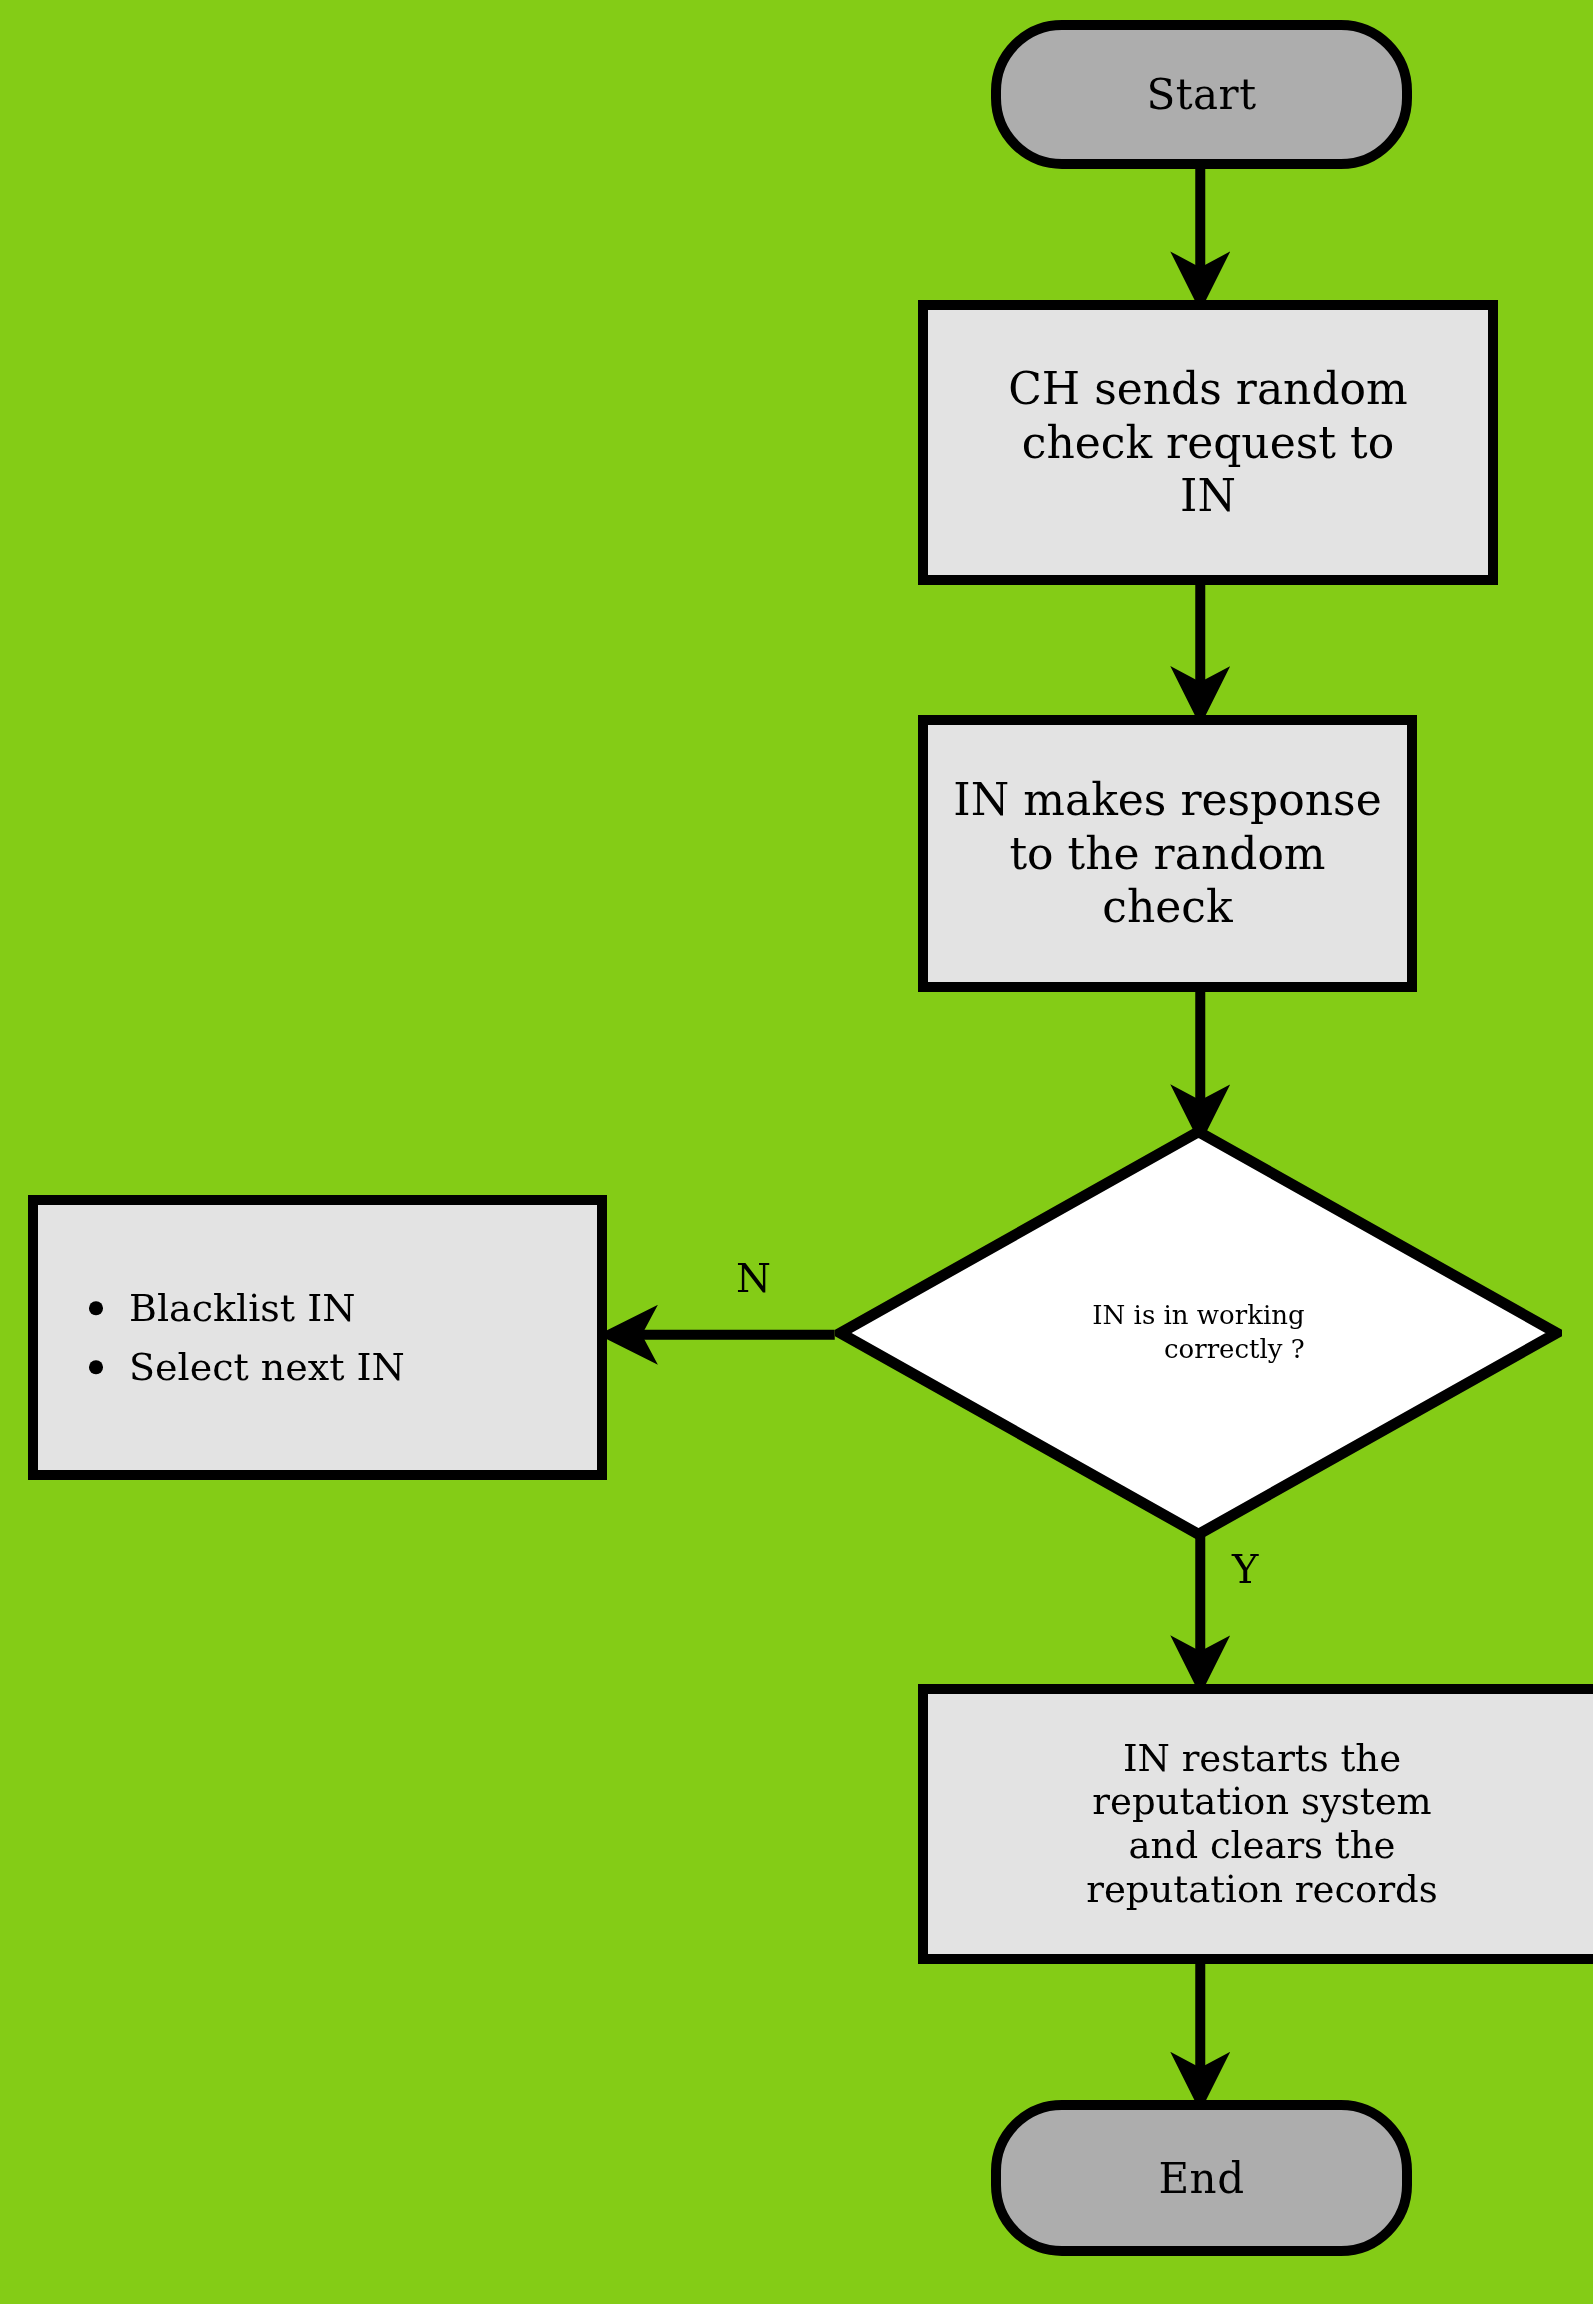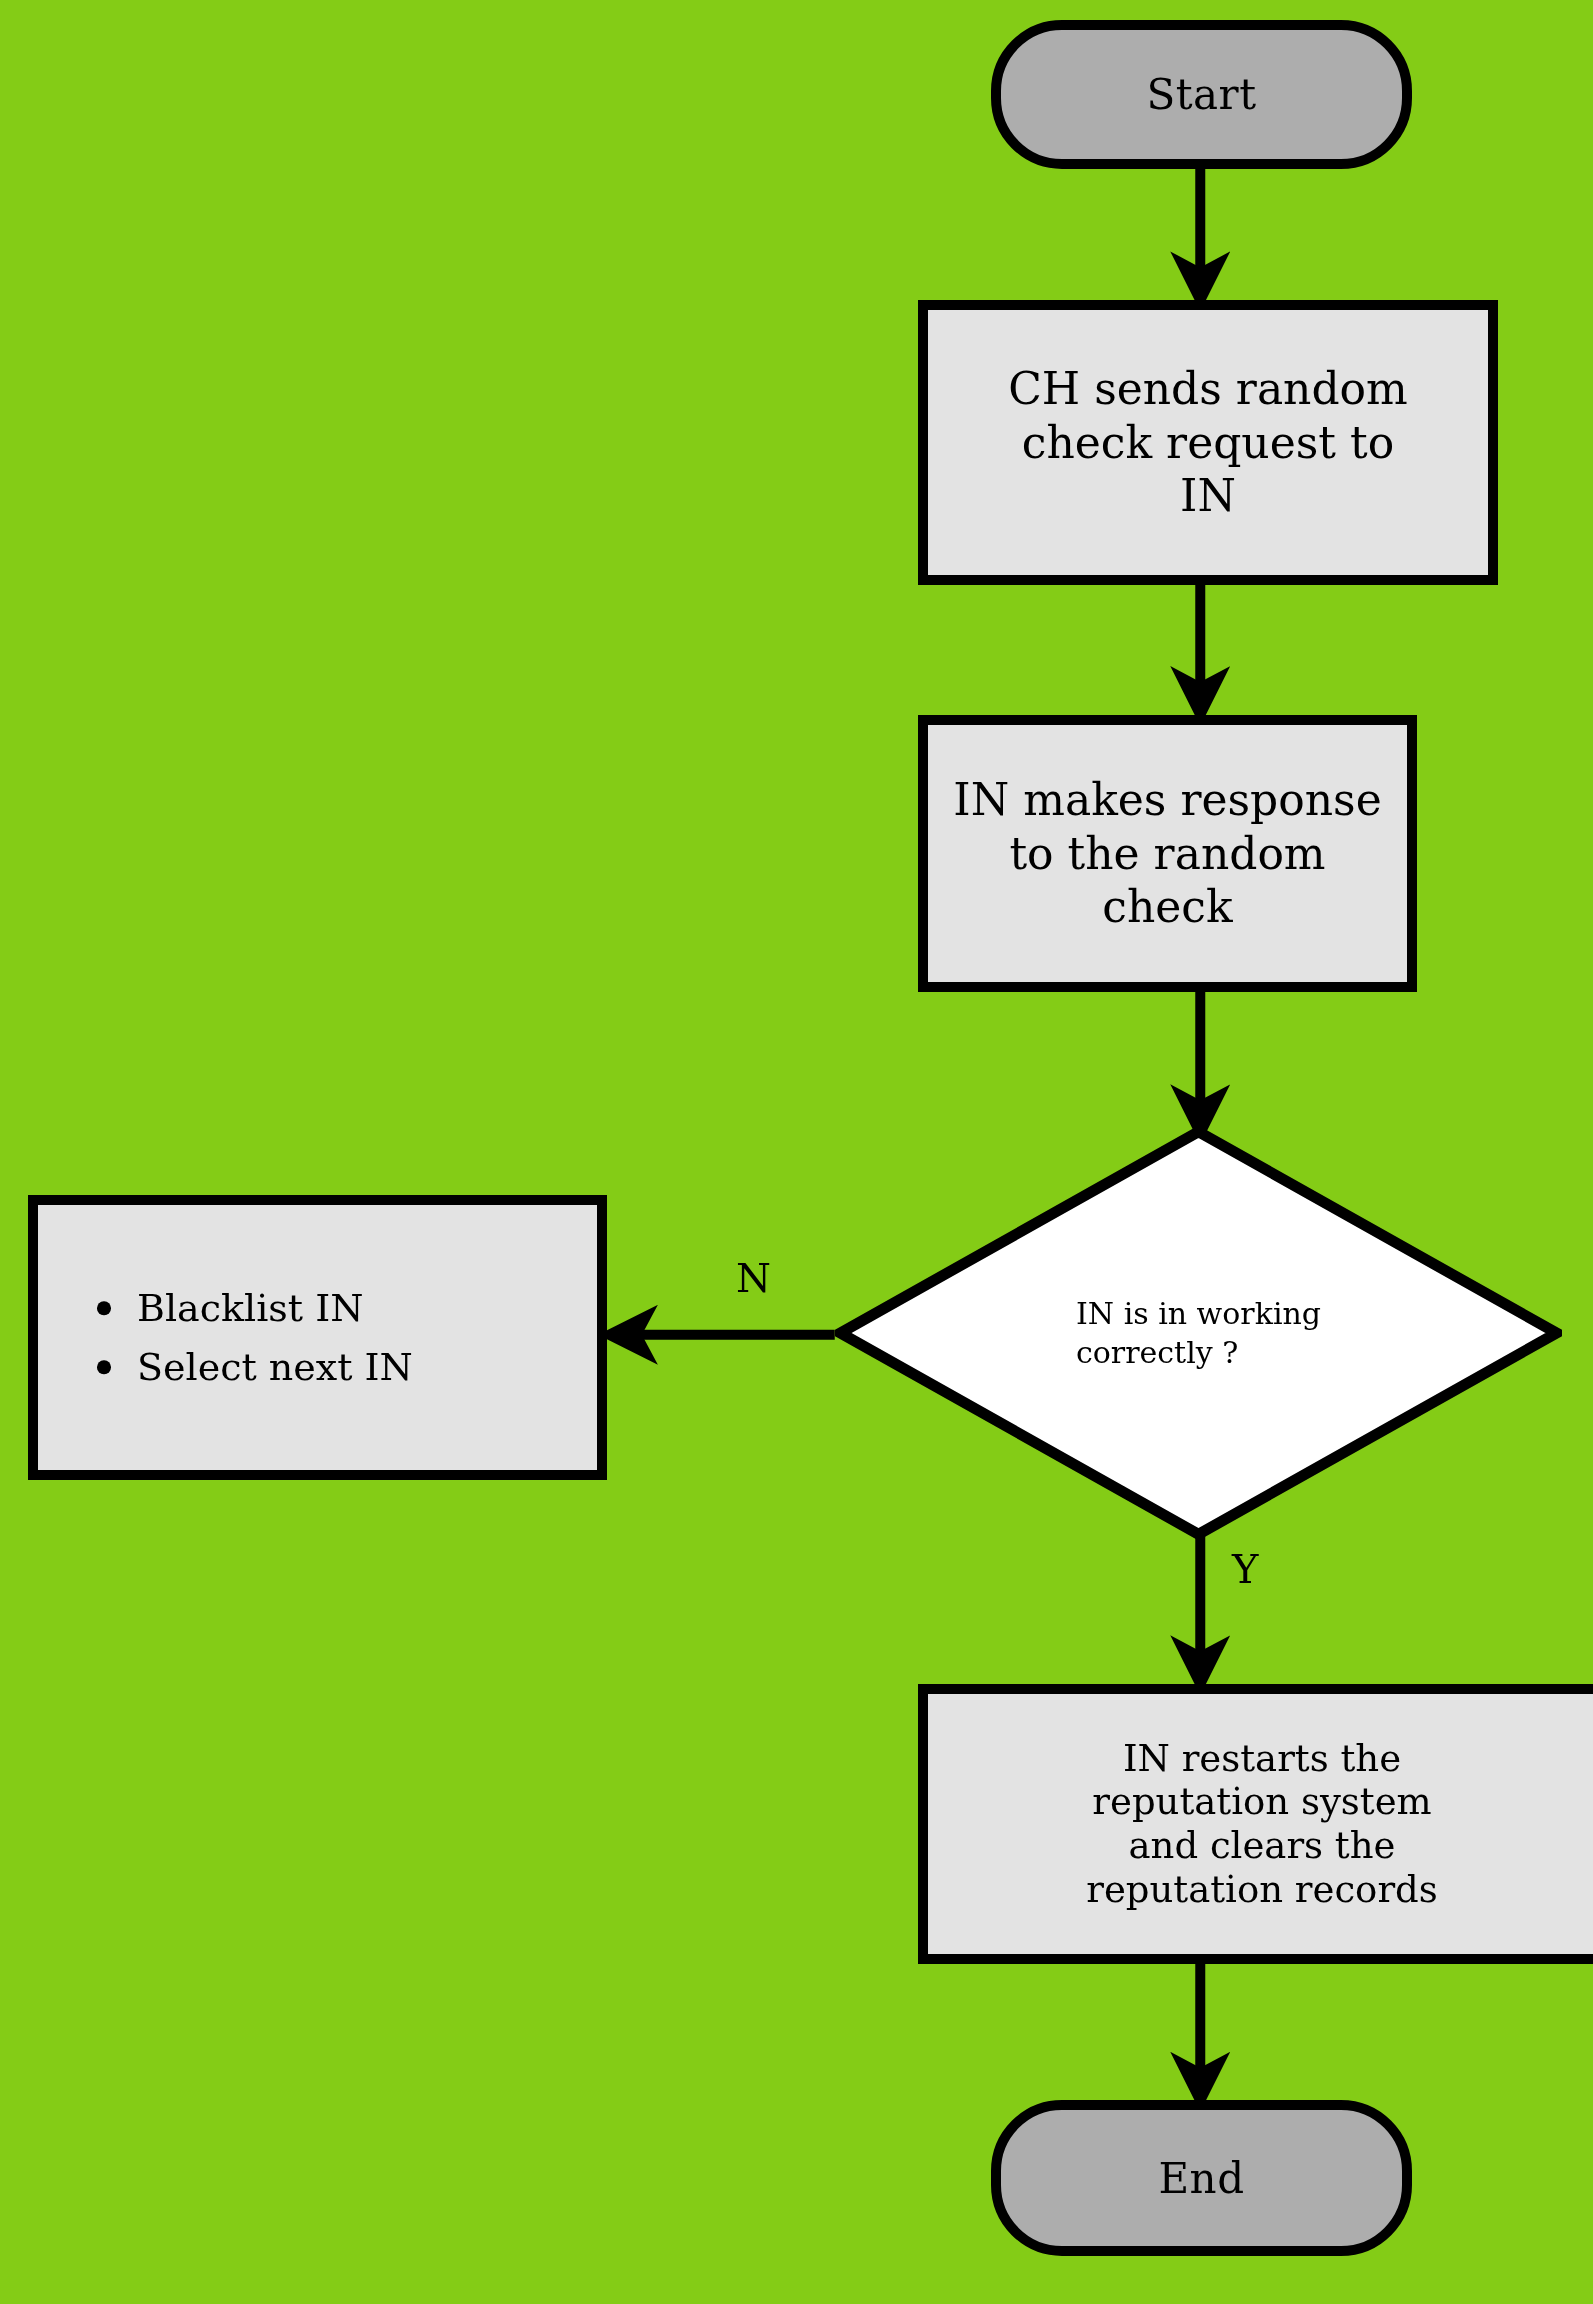--- a/index.html
+++ b/index.html
@@ -49,21 +49,21 @@
     white-space: pre-line;
   }
   
   .listbox {
     background: #e3e3e3;
     border: 10px solid #000000;
     align-items: center;
     justify-content: flex-start;
   }
   .listbox ul {
-    margin: 8px;
+    margin: 0;
     padding: 0 0 0 51px;
     list-style: none;
     font-size: 38px;
     line-height: 1.55;
     text-align: left;
   }
   .listbox li {
     position: relative;
     padding-left: 40px;
     white-space: nowrap;
@@ -90,22 +90,22 @@
   }
   .decision-label {
     position: absolute;
     left: 0;
     top: 0;
     width: 100%;
     height: 100%;
     display: flex;
     align-items: center;
     justify-content: center;
-    text-align: left;
-    font-size: 30px;
+    text-align: right;
+    font-size: 26px;
     line-height: 1.3;
     color: #000000;
     white-space: pre-line;
   }
   
   #connectors {
     position: absolute;
     left: 0;
     top: 0;
     width: 1594px;

